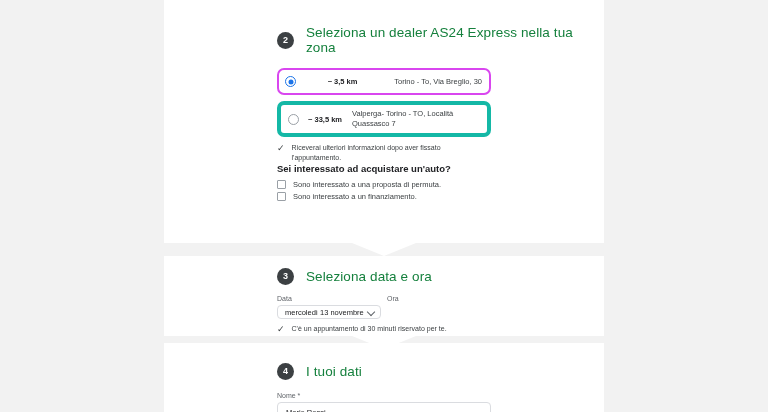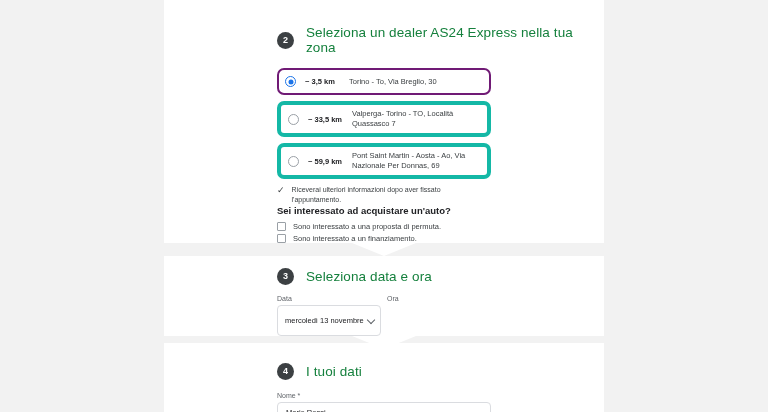--- a/index.html
+++ b/index.html
@@ -78,22 +78,23 @@
     box-sizing: border-box;
     width: 214px;
     min-height: 27px;
     border: 4px solid #14b8a6;
     border-radius: 7px;
     background: #fff;
     padding: 4px 8px 4px 7px;
     margin-bottom: 6px;
   }
   .option.selected {
-    border: 2px solid #701a75;
+    border: 2px solid #d946ef;
     padding: 3px 7px 3px 6px;
+    justify-content: space-between;
   }
   .radio {
     width: 11px;
     height: 11px;
     border-radius: 50%;
     border: 1.5px solid #9aa0a6;
     box-sizing: border-box;
     flex: none;
     margin-right: 9px;
     position: relative;
@@ -179,21 +180,21 @@
   }
   .field-label {
     font-size: 7px;
     color: #5f6368;
     margin-bottom: 3px;
   }
   .select {
     position: relative;
     box-sizing: border-box;
     width: 104px;
-    height: 31px;
+    height: 14px;
     border: 1px solid #dadce0;
     border-radius: 4px;
     background: #fff;
     display: flex;
     align-items: center;
     padding: 0 12px 0 7px;
   }
   .select-value {
     font-size: 7.5px;
     color: #202124;
@@ -257,25 +258,20 @@
         <span class="opt-addr">Torino - To, Via Breglio, 30</span>
       </div>
 
       <div class="option">
         <span class="radio"></span>
         <span class="opt-dist">~ 33,5 km</span>
         <span class="opt-addr">Valperga- Torino - TO, Località Quassasco 7</span>
       </div>
 
 
-      <div class="option">
-        <span class="radio"></span>
-        <span class="opt-dist">~ 59,9 km</span>
-        <span class="opt-addr">Pont Saint Martin - Aosta - Ao, Via Nazionale Per Donnas, 69</span>
-      </div>
 
       <div class="note">
         <span class="check-glyph">✓</span>
         <span class="note-text">Riceverai ulteriori informazioni dopo aver fissato l'appuntamento.</span>
       </div>
 
       <div class="subhead">Sei interessato ad acquistare un'auto?</div>
 
       <div class="cb-row">
         <span class="checkbox"></span>

